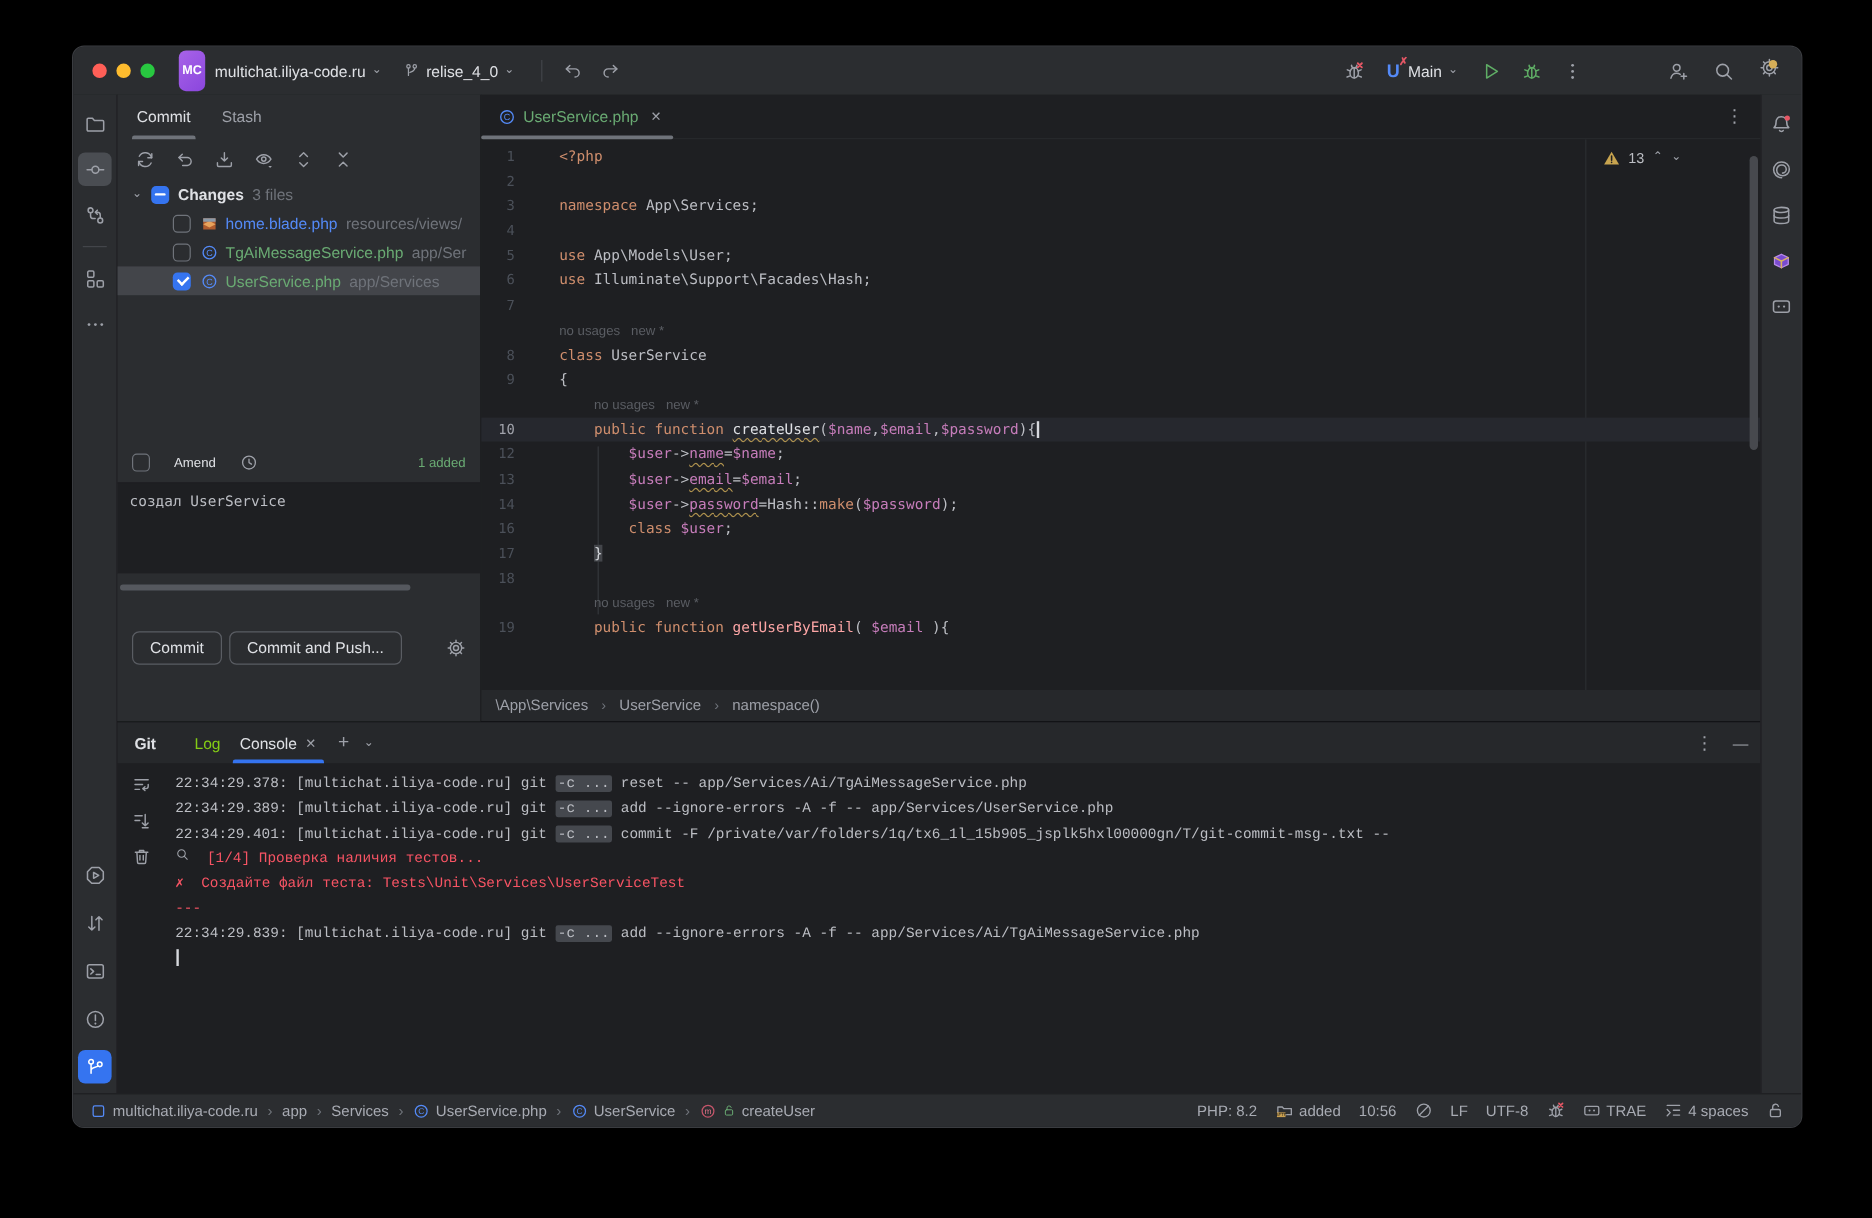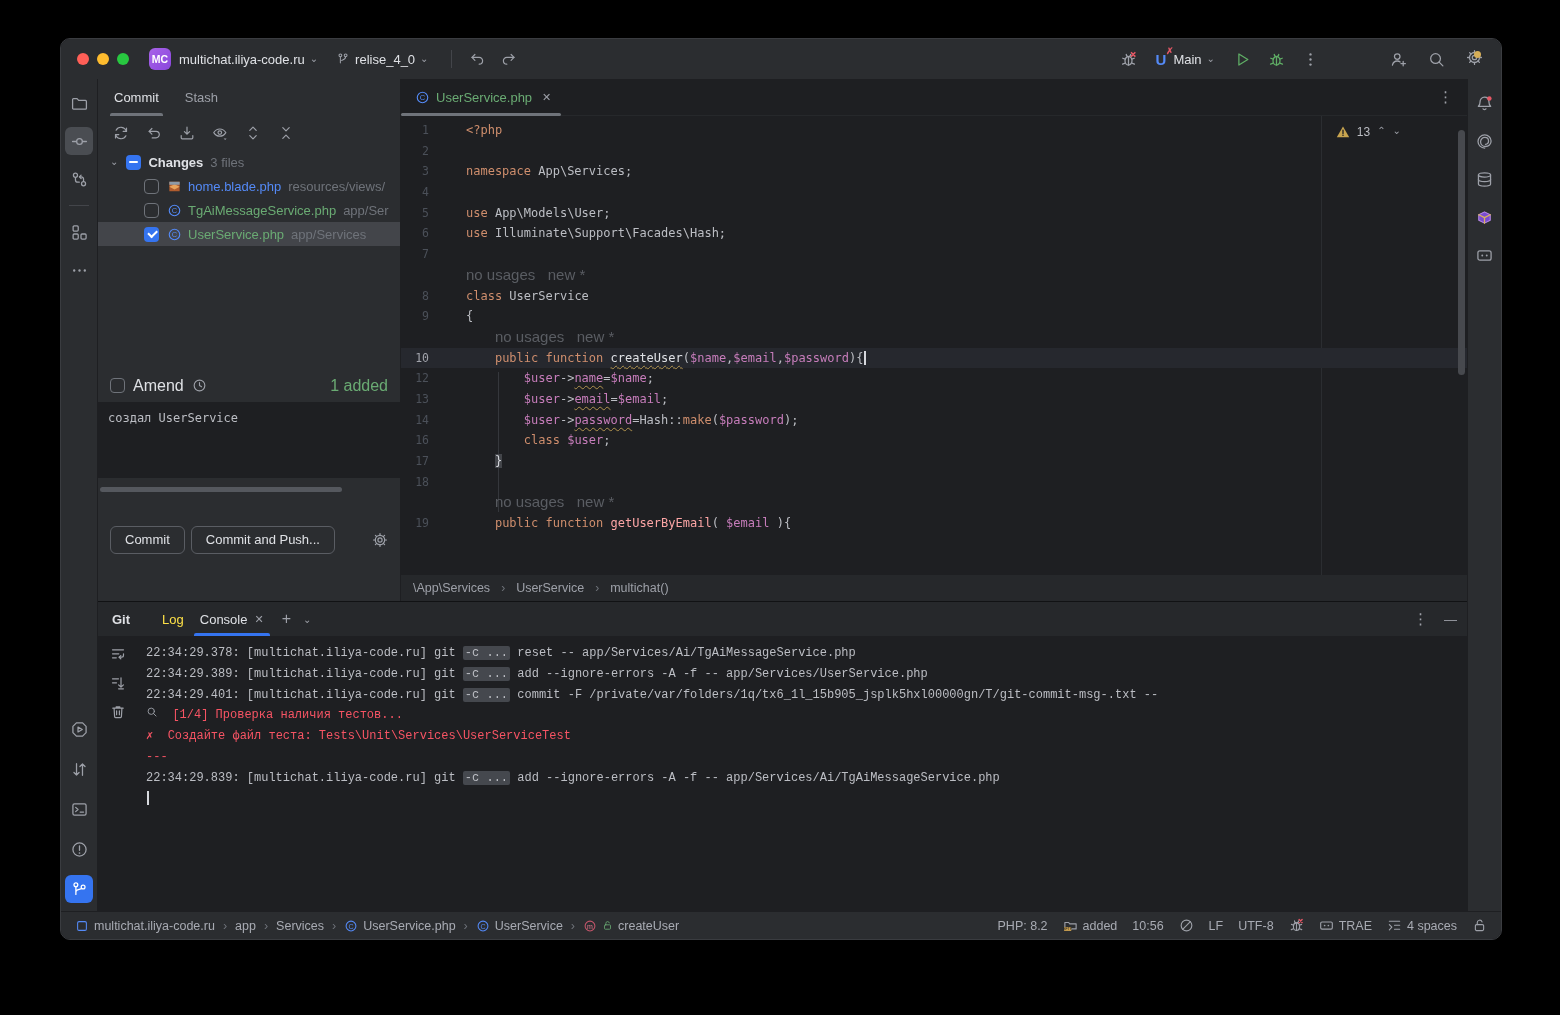--- a/index.html
+++ b/index.html
@@ -3,21 +3,21 @@
 <meta charset="utf-8">
 <style>
   *{margin:0;padding:0;box-sizing:border-box}
   html,body{width:1560px;height:1015px;background:#000;font-family:"Liberation Sans",sans-serif;overflow:hidden}
   .window{position:absolute;left:60px;top:38px;width:1442px;height:902px;background:#1e1f22;border-radius:10px;overflow:hidden;display:flex;flex-direction:column;border:1px solid #3a3c40}
   
   .titlebar{height:40px;background:#2b2d30;display:flex;align-items:center;padding:0 14px 0 16px;flex:0 0 auto}
   .lights{display:flex;gap:8px;margin-right:20px}
   .light{width:12px;height:12px;border-radius:50%}
   .tb-item{display:flex;align-items:center;gap:5px;color:#dfe1e5;font-size:13px;margin-right:10px;white-space:nowrap}
-  .mc-badge{width:22px;height:22px;border-radius:6px;background:linear-gradient(135deg,#a863e8,#8a46dd);color:#fff;font-weight:bold;font-size:10.5px;display:flex;align-items:center;justify-content:center;margin-right:8px}
+  .mc-badge{width:22px;height:34px;border-radius:6px;background:linear-gradient(135deg,#a863e8,#8a46dd);color:#fff;font-weight:bold;font-size:10.5px;display:flex;align-items:center;justify-content:center;margin-right:8px}
   .chev{color:#9da0a8;font-size:10px;transform:translateY(-1px)}
   .tb-div{width:1px;height:18px;background:#43454a;margin:0 12px}
   .tb-ico{color:#9da0a8;font-size:16px;display:flex;align-items:center;justify-content:center;width:26px;height:26px;border-radius:6px}
   .tb-right{margin-left:auto;display:flex;align-items:center;gap:8px}
   .tb-gap{width:46px}
   .ulogo{position:relative;color:#548af7;font-weight:bold;font-size:15px;margin-right:2px}
   .badge-x{position:absolute;top:-5px;right:-7px;color:#e55765;font-size:9px;font-weight:bold}
   .dot-badge{position:relative}
   .dot-badge::after{content:'';position:absolute;top:2px;right:2px;width:7px;height:7px;border-radius:50%;background:#d6ae58}
   
@@ -44,21 +44,21 @@
   .trow{height:24px;display:flex;align-items:center;font-size:13px;white-space:nowrap;overflow:hidden}
   .trow.sel{background:#43454a}
   .trow .meta{color:#6f737a;margin-left:7px}
   .cb{width:15px;height:15px;border-radius:4px;border:1.6px solid #6f737a;flex:0 0 auto;position:relative}
   .cb.ind{background:#3574f0;border:none}
   .cb.ind::after{content:'';position:absolute;left:3px;right:3px;top:6.5px;height:2.4px;background:#fff;border-radius:1px}
   .cb.on{background:#3574f0;border:none}
   .cb.on::after{content:'';position:absolute;left:3.5px;top:3.6px;width:7px;height:3.6px;border-left:2px solid #fff;border-bottom:2px solid #fff;transform:rotate(-45deg)}
   .tree-spacer{flex:1}
   .hscroll{position:absolute;left:2px;top:408px;width:242px;height:5px;border-radius:3px;background:#55585e}
-  .amend-row{height:33px;display:flex;align-items:center;gap:8px;padding:0 12px;font-size:16px;color:#dfe1e5;flex:0 0 auto}
+  .amend-row{height:33px;display:flex;align-items:center;gap:20px;padding:0 12px;font-size:11px;color:#dfe1e5;flex:0 0 auto}
   .added{margin-left:auto;color:#6aab73}
   .msg-area{height:76px;background:#1e1f22;border-top:1px solid #1e1f22;padding:8px 10px;font-family:"DejaVu Sans Mono",monospace;font-size:12px;color:#bcbec4;flex:0 0 auto}
   .cp-buttons{flex:1;display:flex;align-items:center;gap:6px;padding:0 12px;background:#2b2d30}
   .btn{height:28px;padding:0 14px;border:1px solid #5a5d63;border-radius:6px;background:transparent;color:#dfe1e5;font-size:13px;font-family:inherit}
   .cp-gear{margin-left:auto}
   
   .editor-col{flex:1;display:flex;flex-direction:column;min-width:0;background:#1e1f22}
   .etabbar{height:37px;display:flex;align-items:center;border-bottom:1px solid #26282b;flex:0 0 auto;position:relative}
   .etab{height:100%;display:flex;align-items:center;gap:6px;padding:0 10px 0 14px;font-size:13px;color:#6aab73;position:relative}
   .etab::after{content:'';position:absolute;bottom:-1px;left:0;right:0;height:3px;border-radius:2px;background:#6f737a}
@@ -73,31 +73,31 @@
   .cline.cur .lnum{color:#a1a3ab}
   .ccontent{padding-left:37px}
   .seg-kw{color:#cf8e6d}
   .seg-tx{color:#bcbec4}
   .seg-var{color:#c77dbb}
   .seg-prop{color:#c77dbb;text-decoration:underline wavy rgba(199,164,85,.85);text-decoration-thickness:1px;text-underline-offset:3px}
   .seg-fn{color:#dfe1e5;text-decoration:underline wavy rgba(199,164,85,.85);text-decoration-thickness:1px;text-underline-offset:3px}
   .seg-fn2{color:#fca5a5}
   .seg-blue{color:#56a8f5}
   .seg-brace{color:#d5d7dc;background:#43454a}
-  .seg-inlay{font-family:"Liberation Sans",sans-serif;font-size:15px;color:#5a5d63}
+  .seg-inlay{font-family:"Liberation Sans",sans-serif;font-size:11px;color:#5a5d63}
   .seg-caret,.cs-caret{display:inline-block;width:2px;height:14px;background:#d6d8dd;vertical-align:middle;margin-left:1px}
   .warn-widget{position:absolute;top:6px;right:66px;display:flex;align-items:center;gap:7px;color:#bcbec4;font-size:12px;font-family:"Liberation Sans",sans-serif}
   .escroll{position:absolute;right:2px;top:14px;width:7px;height:245px;border-radius:4px;background:#47494e}
   .crumbbar{height:26px;background:#26282b;display:flex;align-items:center;padding-left:12px;font-size:12.5px;color:#9da0a8;gap:11px;flex:0 0 auto}
   .crumb-sep{color:#6f737a;font-size:12px}
   
   .bottom-panel{flex:1;display:flex;flex-direction:column;border-top:1px solid #111214;background:#1e1f22;min-height:0}
   .bp-header{height:34px;display:flex;align-items:center;padding:0 10px 0 14px;flex:0 0 auto;background:#26282b}
   .bp-title{color:#dfe1e5;font-weight:bold;font-size:13px;margin-right:24px}
-  .bp-tab{position:relative;height:100%;display:flex;align-items:center;gap:7px;padding:0 8px;font-size:13px;color:#fde047}
+  .bp-tab{position:relative;height:100%;display:flex;align-items:center;gap:7px;padding:0 8px;font-size:13px;color:#84cc16}
   .bp-tab.active{color:#dfe1e5}
   .bp-tab.active::after{content:'';position:absolute;bottom:0;left:2px;right:2px;height:3px;border-radius:2px 2px 0 0;background:#3574f0}
   .bp-tab .close{font-size:11px;color:#9da0a8}
   .bp-plus{color:#9da0a8;font-size:16px;margin-left:10px}
   .bp-chev{color:#9da0a8;font-size:10px;margin-left:12px}
   .bp-right{margin-left:auto;display:flex;align-items:center;gap:16px;color:#9da0a8}
   .bp-body{flex:1;display:flex;min-height:0}
   .bp-gutter{width:40px;display:flex;flex-direction:column;align-items:center;padding-top:10px;gap:9px;flex:0 0 auto}
   .console{flex:1;padding:7px 0 0 8px;font-family:Liberation Mono, monospace;font-size:12px;line-height:20.8px;white-space:pre;overflow:hidden}
   .cs-c{color:#bcbec4}
@@ -453,21 +453,21 @@
               <span class="chev">⌃</span>
               <span class="chev">⌄</span>
             </div>
             <div class="escroll"></div>
           </div>
           <div class="crumbbar" id="crumbbar">
               <span>\App\Services</span>
               <span class="crumb-sep">›</span>
               <span>UserService</span>
               <span class="crumb-sep">›</span>
-              <span>multichat()</span>
+              <span>namespace()</span>
             </div>
         </div>
       </div>
 
       <div class="bottom-panel">
         <div class="bp-header">
           <span class="bp-title">Git</span>
           <span id="bp-tabs" style="display:flex;height:100%">
               <div class="bp-tab">
                 <span>Log</span>

